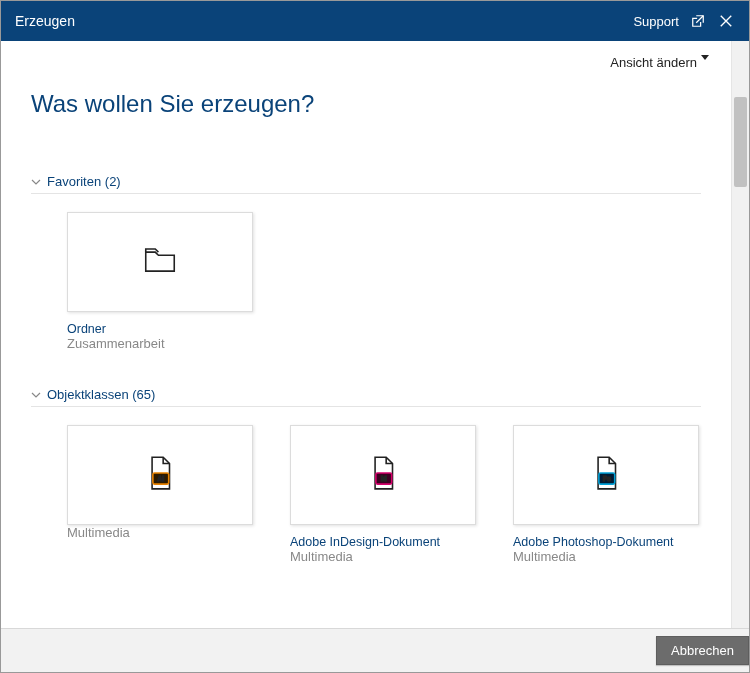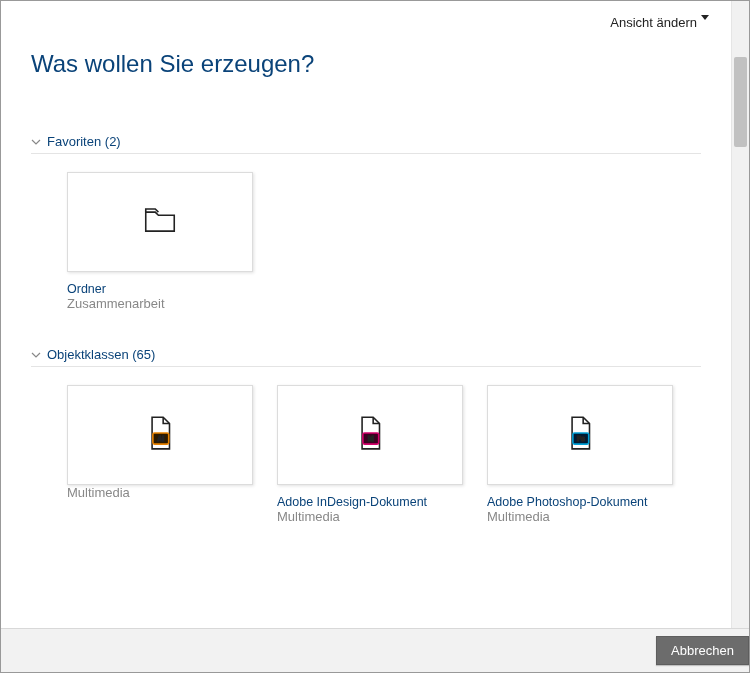--- a/index.html
+++ b/index.html
@@ -18,33 +18,51 @@
   .view-change { font-size: 13px; color: #222; display: inline-flex; gap: 4px; cursor: pointer; }
   .caret-down { display: inline-block; width: 0; height: 0; border-left: 4px solid transparent; border-right: 4px solid transparent; border-top: 5px solid #222; }
   .heading { color: #0a4379; font-size: 24px; font-weight: 400; padding: 12px 30px 20px 30px; }
   .filter-row { padding: 0 30px; }
   .filter-input { width: 100%; border: 1px solid #c7a500; outline: 2px dotted #c7a500; outline-offset: 0; padding: 4px 8px; font-size: 14px; font-style: italic; color: #888; background: #fff; height: 26px; }
   .filter-input::placeholder { color: #aaa; font-style: italic; }
   .section { margin-top: 36px; padding: 0 30px; }
   .section-head { display: flex; align-items: center; gap: 6px; color: #0a4379; font-size: 13px; border-bottom: 1px solid #e4e4e4; padding-bottom: 4px; cursor: pointer; }
   .sec-chevron { width: 10px; height: 10px; display: inline-flex; align-items: center; justify-content: center; }
   .sec-chevron svg { stroke: #888; }
-  .cards { display: flex; flex-wrap: wrap; gap: 24px; margin-top: 18px; padding-left: 36px; }
+  .cards { display: flex; flex-wrap: wrap; gap: 37px; margin-top: 18px; padding-left: 36px; }
   .card-wrap { width: 186px; }
   .card { width: 186px; height: 100px; border: 1px solid #dcdcdc; background: #fff; display: flex; align-items: center; justify-content: center; box-shadow: 1px 1px 3px rgba(0,0,0,0.12); cursor: pointer; }
   .card svg { width: 38px; height: 38px; }
   .card-title { color: #0a4379; font-size: 12.5px; margin-top: 10px; }
   .card-sub { color: #888; font-size: 13px; }
   .footer { height: 44px; background: #f2f2f2; border-top: 1px solid #d8d8d8; display: flex; align-items: center; justify-content: flex-end; padding: 0 0; }
   .btn-cancel { background: #6c6c6c; color: #fff; border: 1px solid #5e5e5e; padding: 6px 14px; font-size: 13px; cursor: pointer; box-shadow: 0 1px 1px rgba(0,0,0,0.2); }
 </style>
 </head>
 <body>
 
 <div class="window">
+  <div class="titlebar">
+    <div class="titlebar-title">Erzeugen</div>
+    <div class="titlebar-right">
+      <span class="support">Support</span>
+      <span class="titlebar-icon">
+        <svg viewBox="0 0 16 16" width="14" height="14" fill="none" stroke="currentColor" stroke-width="1.4">
+          <path d="M6 2h8v8"></path>
+            <path d="M14 2L6 10"></path>
+            <path d="M11 9v5H2V5h5"></path>
+        </svg>
+      </span>
+      <span class="titlebar-icon">
+        <svg viewBox="0 0 16 16" width="14" height="14" fill="none" stroke="currentColor" stroke-width="1.6">
+          <path d="M2 2l12 12M14 2L2 14"></path>
+        </svg>
+      </span>
+    </div>
+  </div>
 
   <div class="content-wrap">
     <div class="content">
 
       <div class="viewbar">
         <div class="view-change">
           <span>Ansicht ändern</span>
           <span class="caret-down"></span>
         </div>
       </div>

